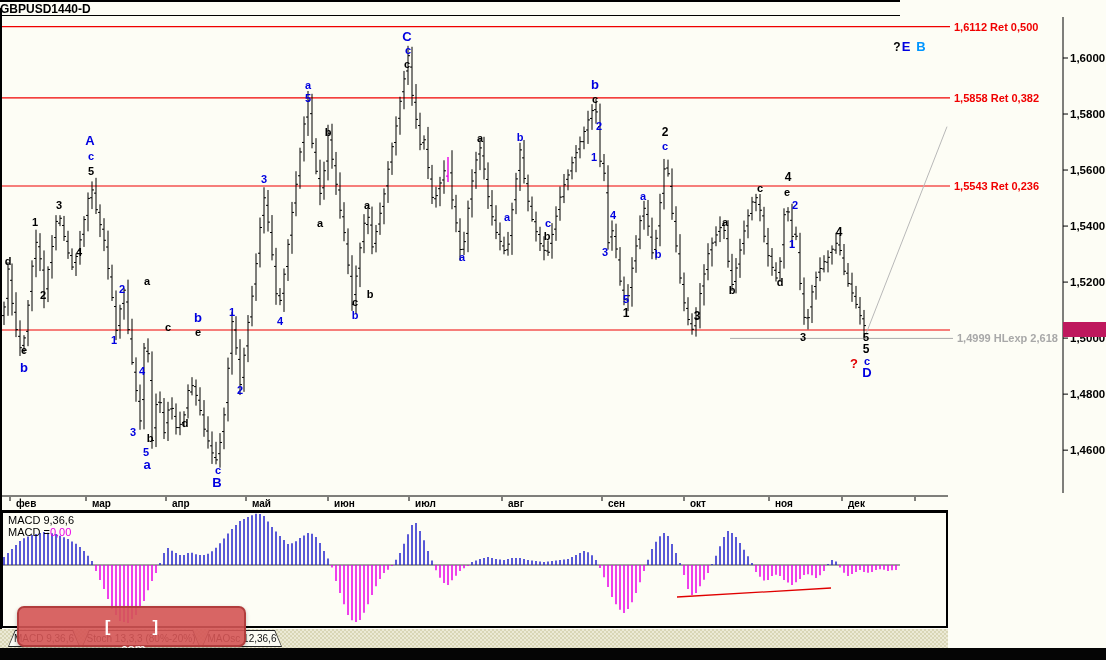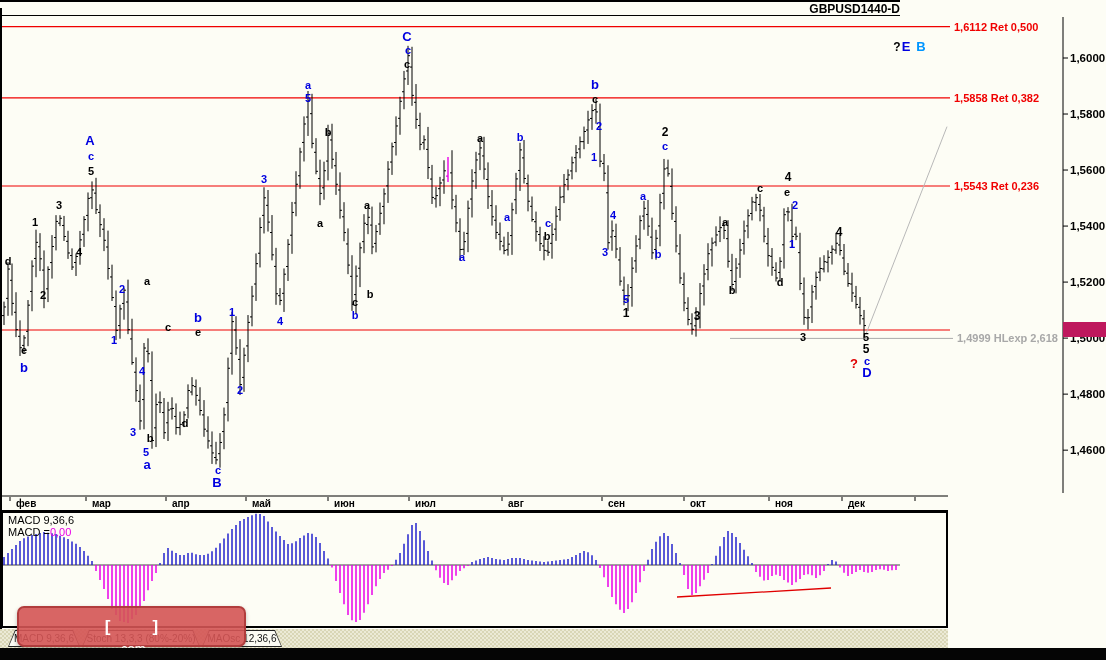--- a/index.html
+++ b/index.html
@@ -1,21 +1,21 @@
 <!DOCTYPE html>
 <html><head>
 <meta charset="utf-8">
 <style>
   html,body{margin:0;padding:0;background:#fdfdf5;}
   #page{position:relative;width:1106px;height:660px;overflow:hidden;
         background:#fdfdf5;font-family:"Liberation Sans",sans-serif;}
   #chart-svg{position:absolute;left:0;top:0;}
   .titlebar{position:absolute;left:0;top:0;width:900px;height:16px;
             border-top:2px solid #000;border-bottom:1px solid #000;box-sizing:border-box;
-            text-align:right;font-size:12px;font-weight:bold;color:#000;line-height:14px;}
+            text-align:left;font-size:12px;font-weight:bold;color:#000;line-height:14px;}
   .macd-legend{position:absolute;left:8px;top:514px;font-size:11px;color:#000;line-height:12px;}
   .macd-legend .val{color:#e800e8;}
   .tabbar{position:absolute;left:0;top:629px;width:948px;height:19px;
           background:repeating-conic-gradient(#ecead6 0% 25%,#d9d6b6 0% 50%) 0 0/4px 4px;}
   .tab{position:absolute;top:1px;height:17px;}
   .tab .tab-edge{position:absolute;inset:0;background:#222;
        clip-path:polygon(7px 0,calc(100% - 7px) 0,100% 100%,0 100%);}
   .tab .tab-face{position:absolute;inset:1px;background:#fbfbf3;
        clip-path:polygon(6.5px 0,calc(100% - 6.5px) 0,100% 100%,0 100%);
        display:flex;align-items:center;justify-content:center;

